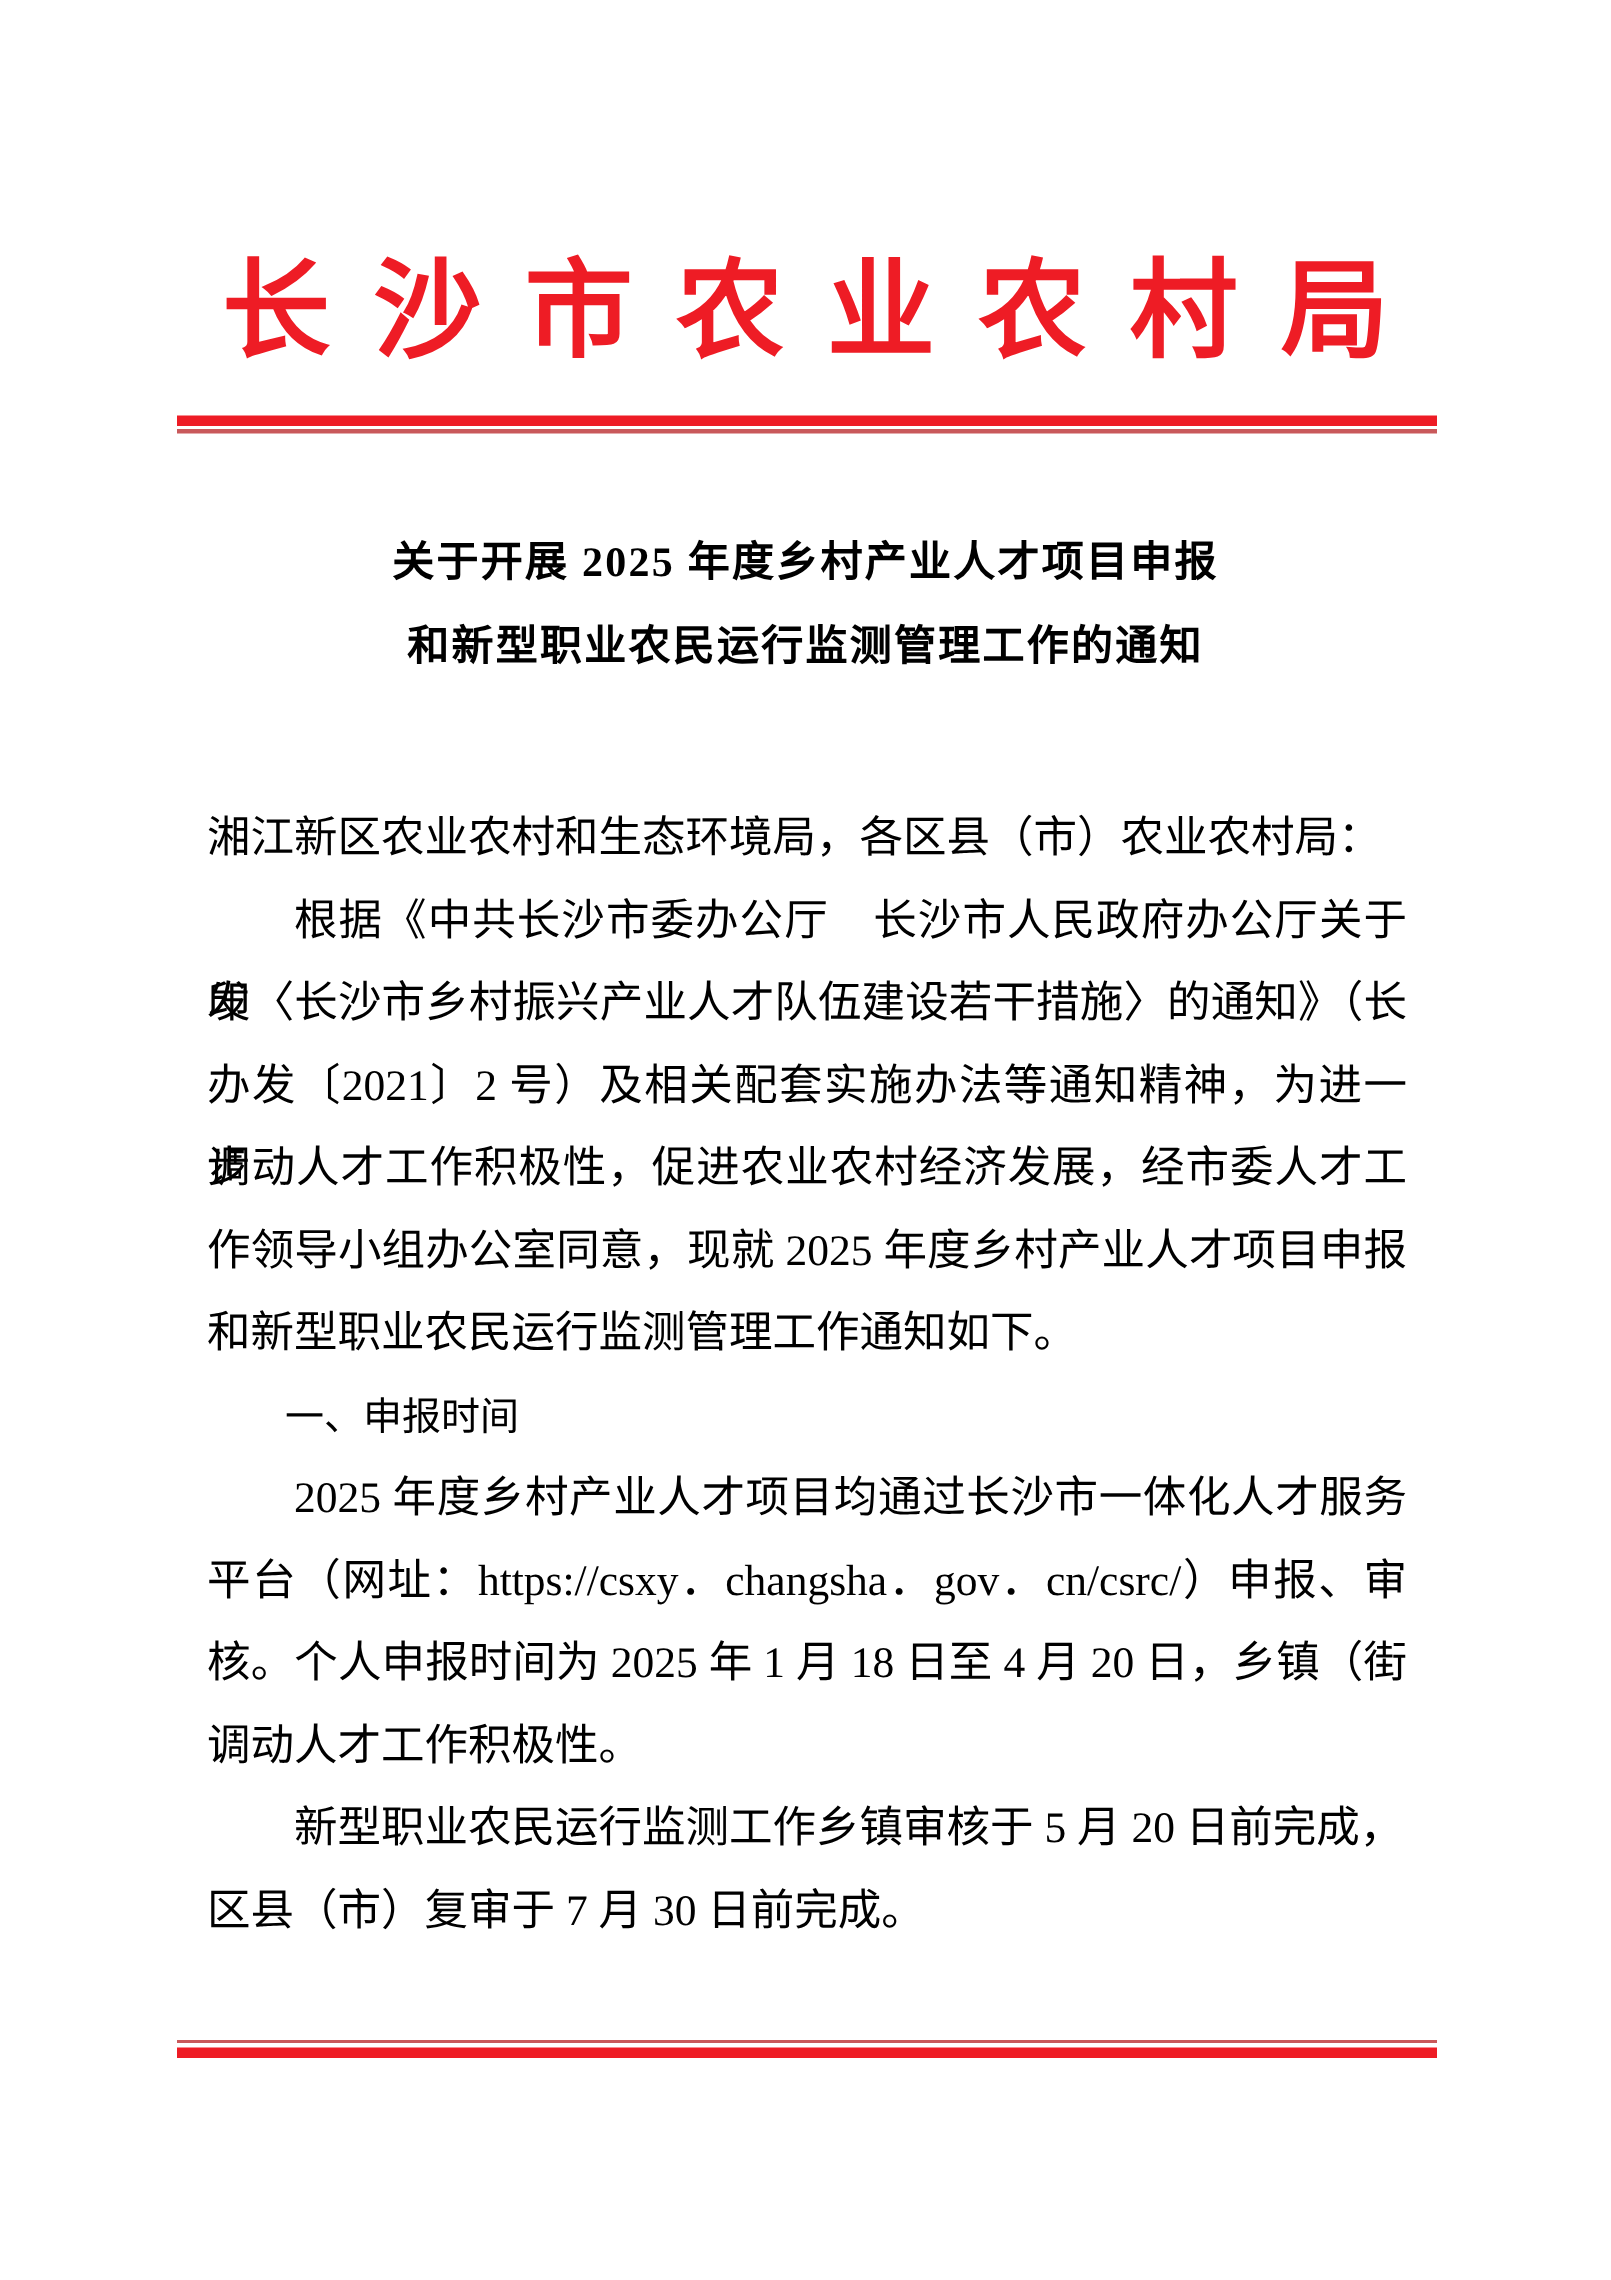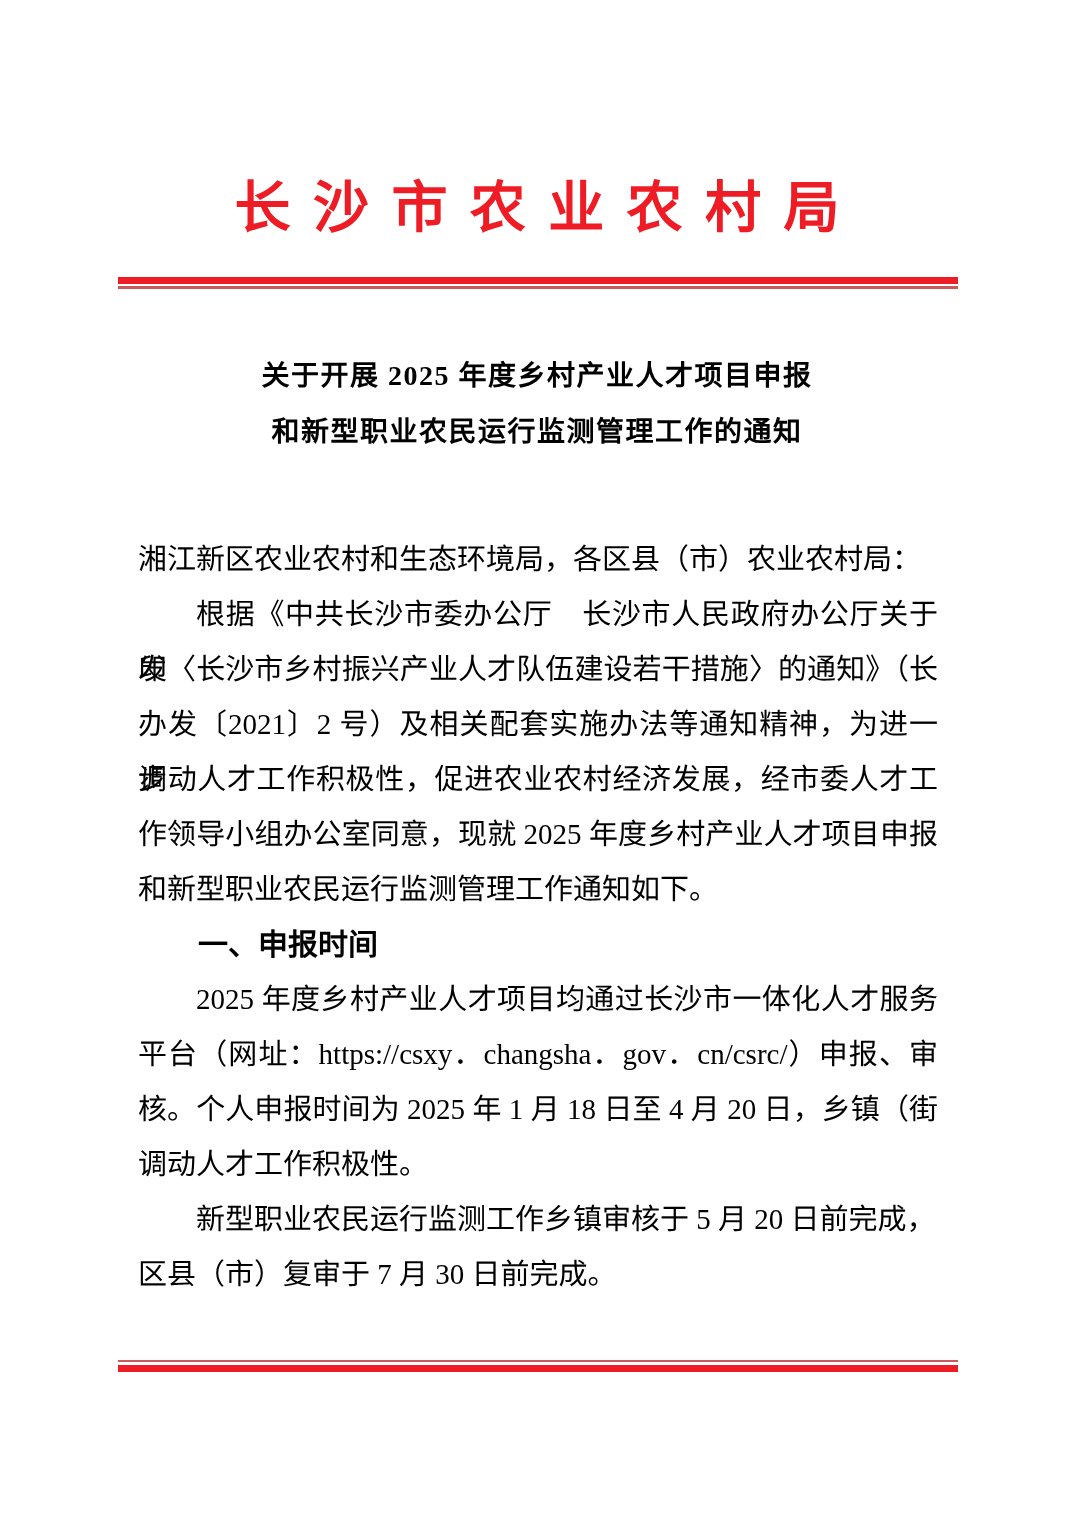--- a/index.html
+++ b/index.html
@@ -21,21 +21,21 @@
     overflow: hidden;
   }
   
   .letterhead {
     position: absolute;
     top: 158px;
     left: 0;
     right: 0;
     text-align: center;
     color: var(--accent-red);
-    font-size: 56px;
+    font-size: 72px;
     line-height: 100px;
     font-weight: bold;
     letter-spacing: 0.40em;
     text-indent: 0.40em;
     white-space: nowrap;
   }
   
   .divider {
     position: absolute;
     left: 118px;
@@ -78,22 +78,22 @@
     text-align-last: left;
     white-space: nowrap;
   }
   .line.fill {
     white-space: normal;
     text-align-last: justify;
   }
   .line.indent { text-indent: 2em; }
   .line.heading {
     font-family: "Liberation Sans", "DejaVu Sans", sans-serif;
-    font-weight: bold;
-    font-size: 30px;
+    font-weight: normal;
+    font-size: 26px;
   }
 </style>
 </head>
 <body>
 
 <div class="page">
 
   <div class="letterhead">长沙市农业农村局</div>
 
   <div class="divider divider-top">

